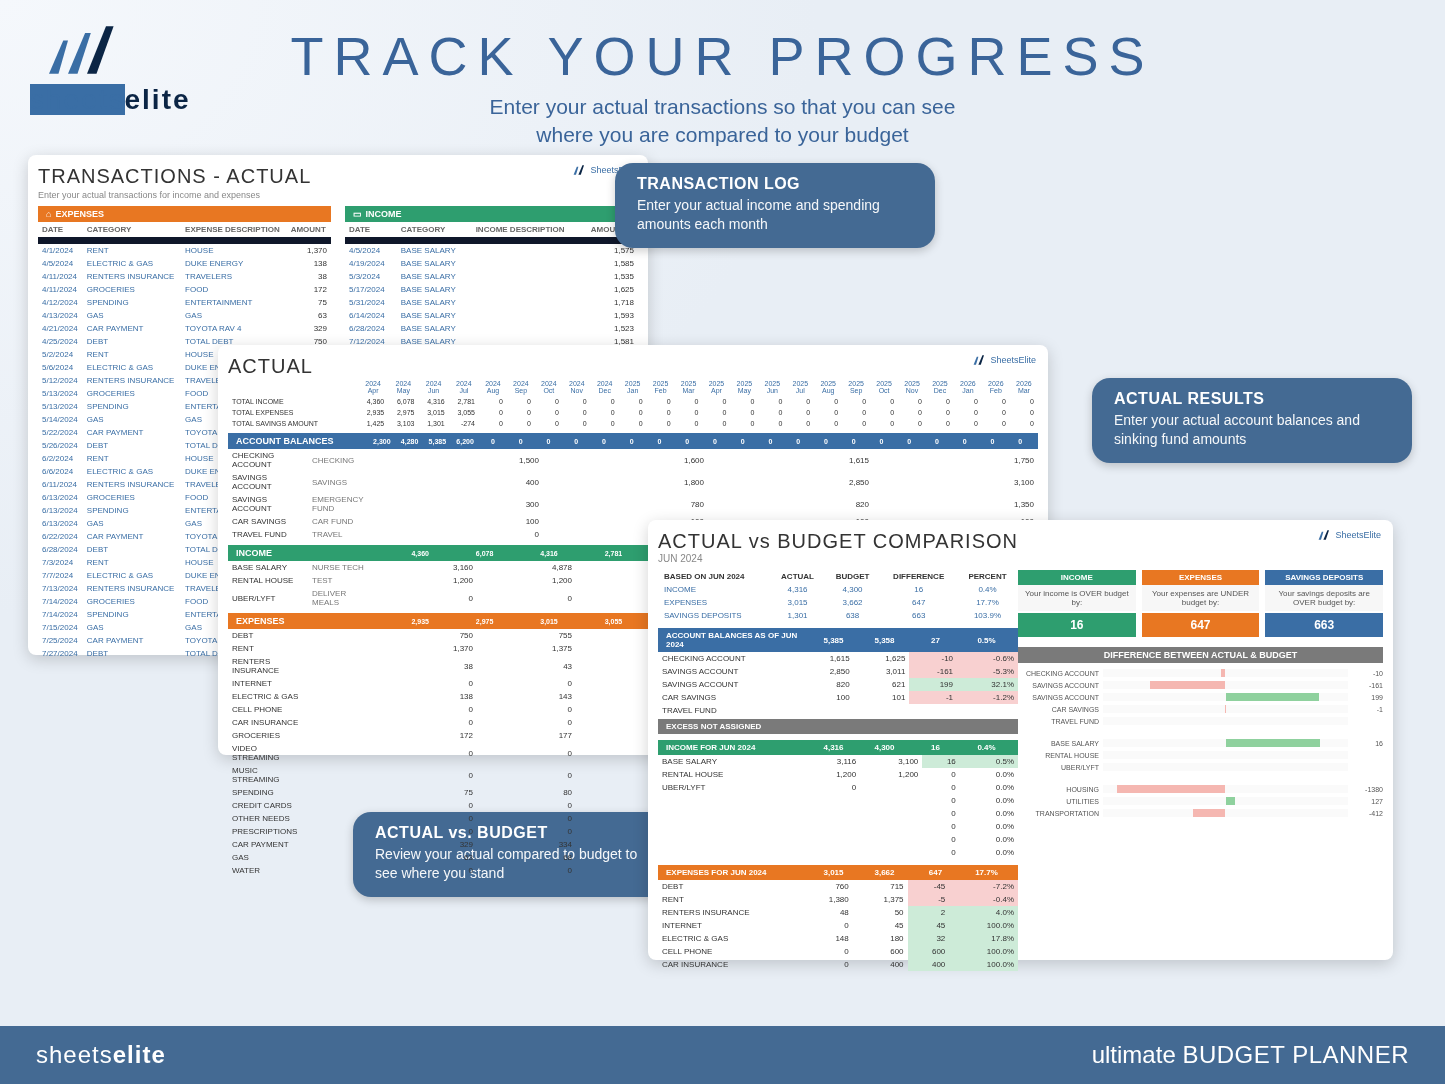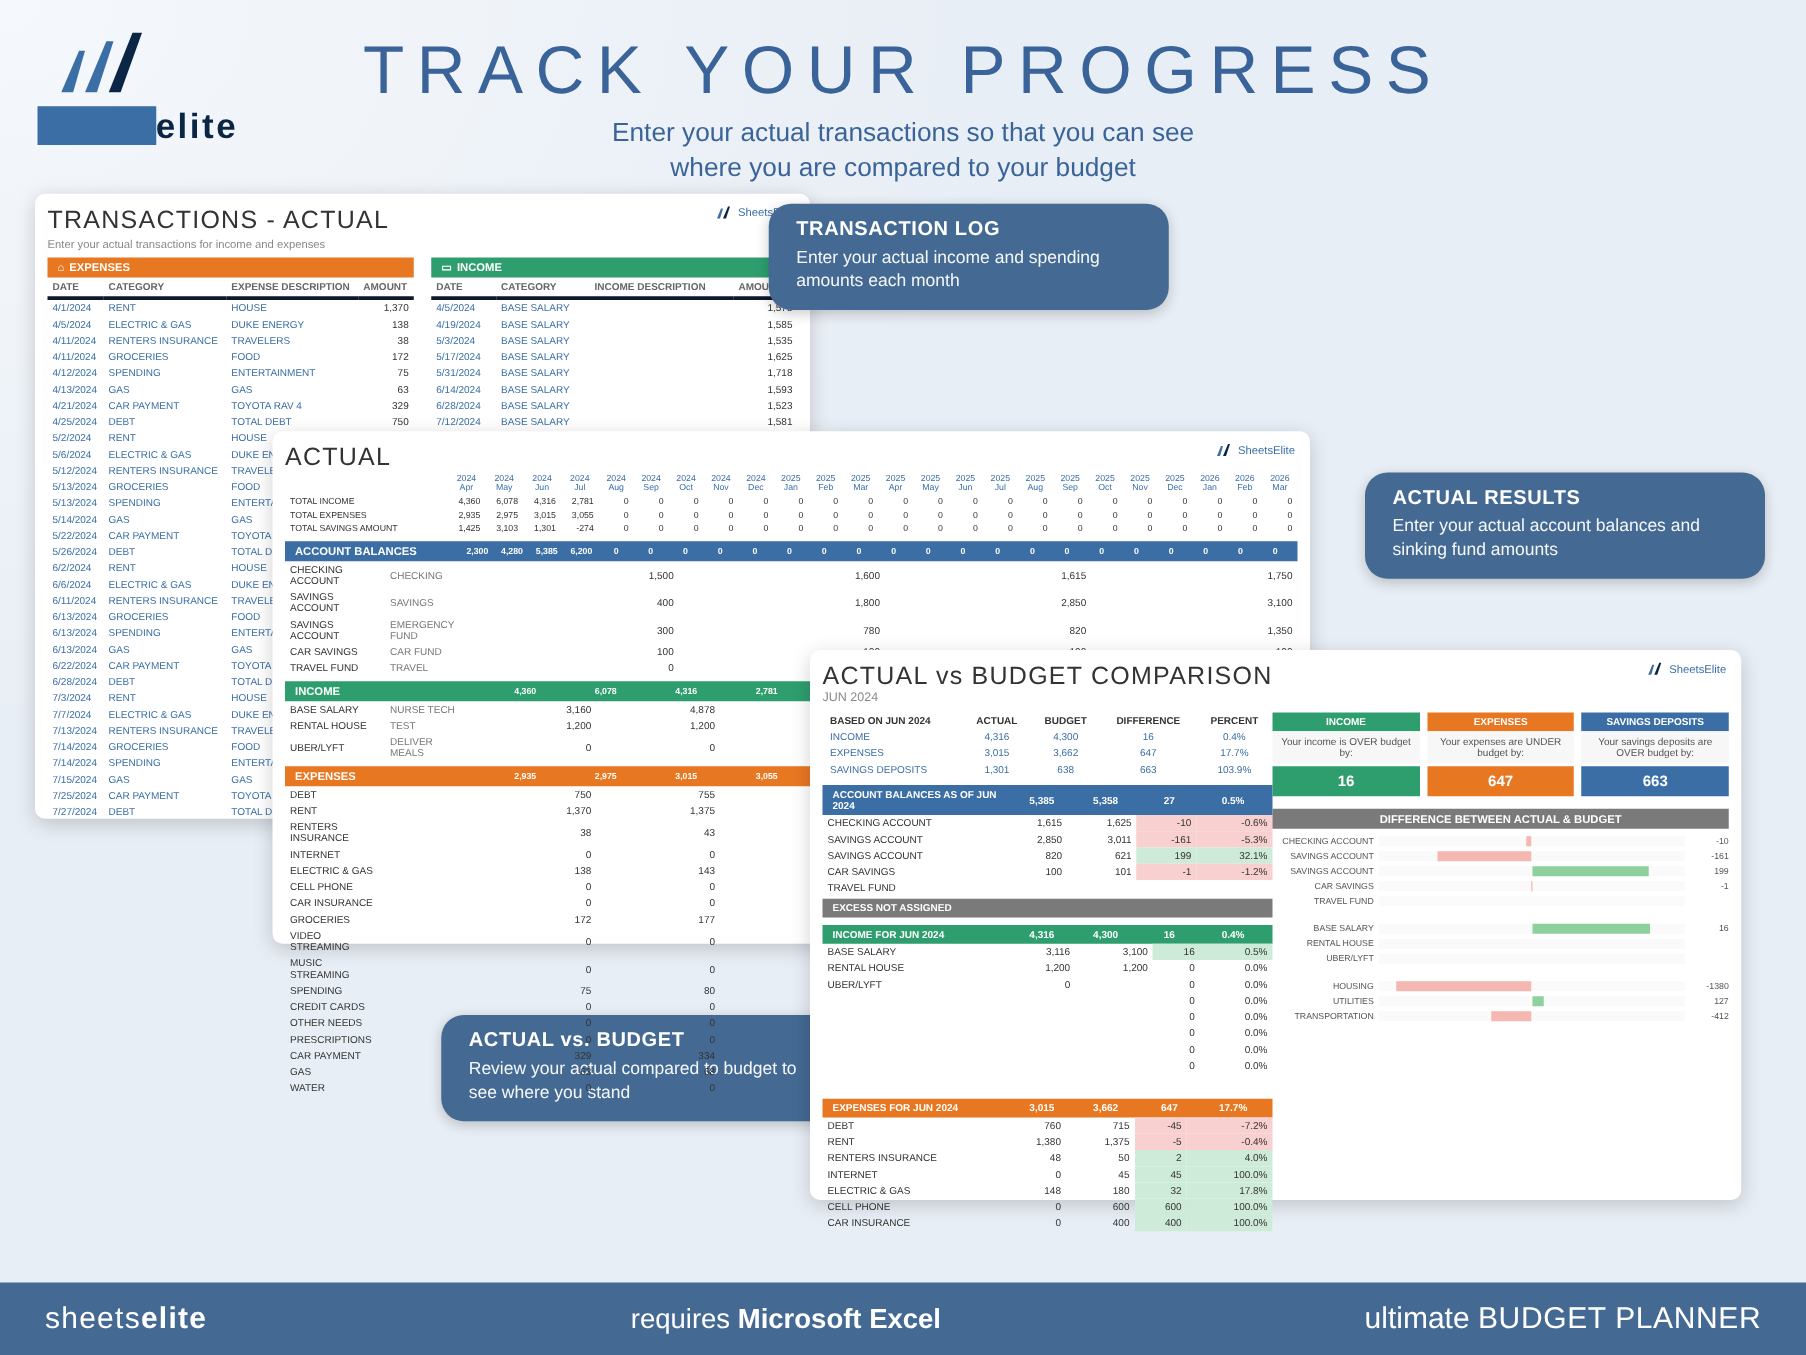--- a/index.html
+++ b/index.html
@@ -21,21 +21,21 @@
 .panel-title { font-family:"Segoe UI Light",sans-serif; font-size:20px; font-weight:300; color:#333; letter-spacing:1px; }
 .panel-sub { color:#888; font-size:9px; margin-top:2px; margin-bottom:6px; }
 .mini-logo { position:absolute; top:8px; right:12px; font-size:9px; color:#3a6ea5; display:flex; align-items:center; gap:2px; }
 .mini-logo svg { width:16px; height:14px; }
 .sect-bar { color:#fff; font-size:9px; padding:3px 8px; font-weight:600; display:flex; align-items:center; gap:4px; }
 .orange { background:#e87722; }
 .green { background:#2e9e6f; }
 .blue  { background:#3a6ea5; }
 .grey  { background:#7a7a7a; }
 .tbl { width:100%; border-collapse:collapse; font-size:8px; }
-.tbl th { color:#666; font-weight:600; text-align:left; padding:3px 4px; border-bottom:3px solid #0f172a; }
+.tbl th { color:#666; font-weight:600; text-align:left; padding:3px 4px; border-bottom:7px solid #0f172a; }
 .tbl td { padding:2px 4px; color:#3a6ea5; }
 .tbl td.num { text-align:right; color:#333; }
 .cols2 { display:flex; gap:14px; }
 .col { flex:1; }
 .months-row { font-size:7px; color:#666; }
 .neg { color:#c0392b; }
 .diff-neg { background:#f8d0d0; }
 .diff-pos { background:#cdebd8; }
 .callout { position:absolute; background:#446a93; color:#fff; border-radius:18px; padding:12px 22px 14px; max-width:320px; box-shadow:0 3px 10px rgba(0,0,0,.2); }
 .callout h4 { font-size:16px; font-weight:700; letter-spacing:.5px; margin-bottom:3px; }
@@ -1033,21 +1033,21 @@
               </tr>
               <tr>
                 <td style="width:140px;color:#333"></td>
                 <td class="num"></td>
                 <td class="num"></td>
                 <td class="num ">0</td>
                 <td class="num ">0.0%</td>
               </tr>
             </tbody>
           </table>
-          <div class="sect-bar orange" style="margin-top:20px;font-size:8px">
+          <div class="sect-bar orange" style="margin-top:6px;font-size:8px">
             <span style="flex:0 0 140px">EXPENSES FOR JUN 2024</span>
             <span style="flex:1;text-align:center">3,015</span>
             <span style="flex:1;text-align:center">3,662</span>
             <span style="flex:1;text-align:center">647</span>
             <span style="flex:1;text-align:center">17.7%</span>
           </div>
           <table class="tbl">
             <tbody>
               <tr>
                 <td style="width:140px;color:#333">DEBT</td>
@@ -1215,16 +1215,15 @@
   <h4>TRANSACTION LOG</h4>
       <p>Enter your actual income and spending amounts each month</p>
 </div>
 <div class="callout c3">
   <h4>ACTUAL vs. BUDGET</h4>
       <p>Review your actual compared to budget to see where you stand</p>
 </div>
 
 <div class="footer">
   <div class="ft-logo"><span class="b">sheets</span><span class="d">elite</span></div>
-  <div class="ft-mid"><span>requires </span><span class="bold">Microsoft Excel</span></div>
   <div class="ft-right"><span class="lt">ultimate </span><span class="hv">BUDGET PLANNER</span></div>
 </div>
 </div>
 
 </body></html>

